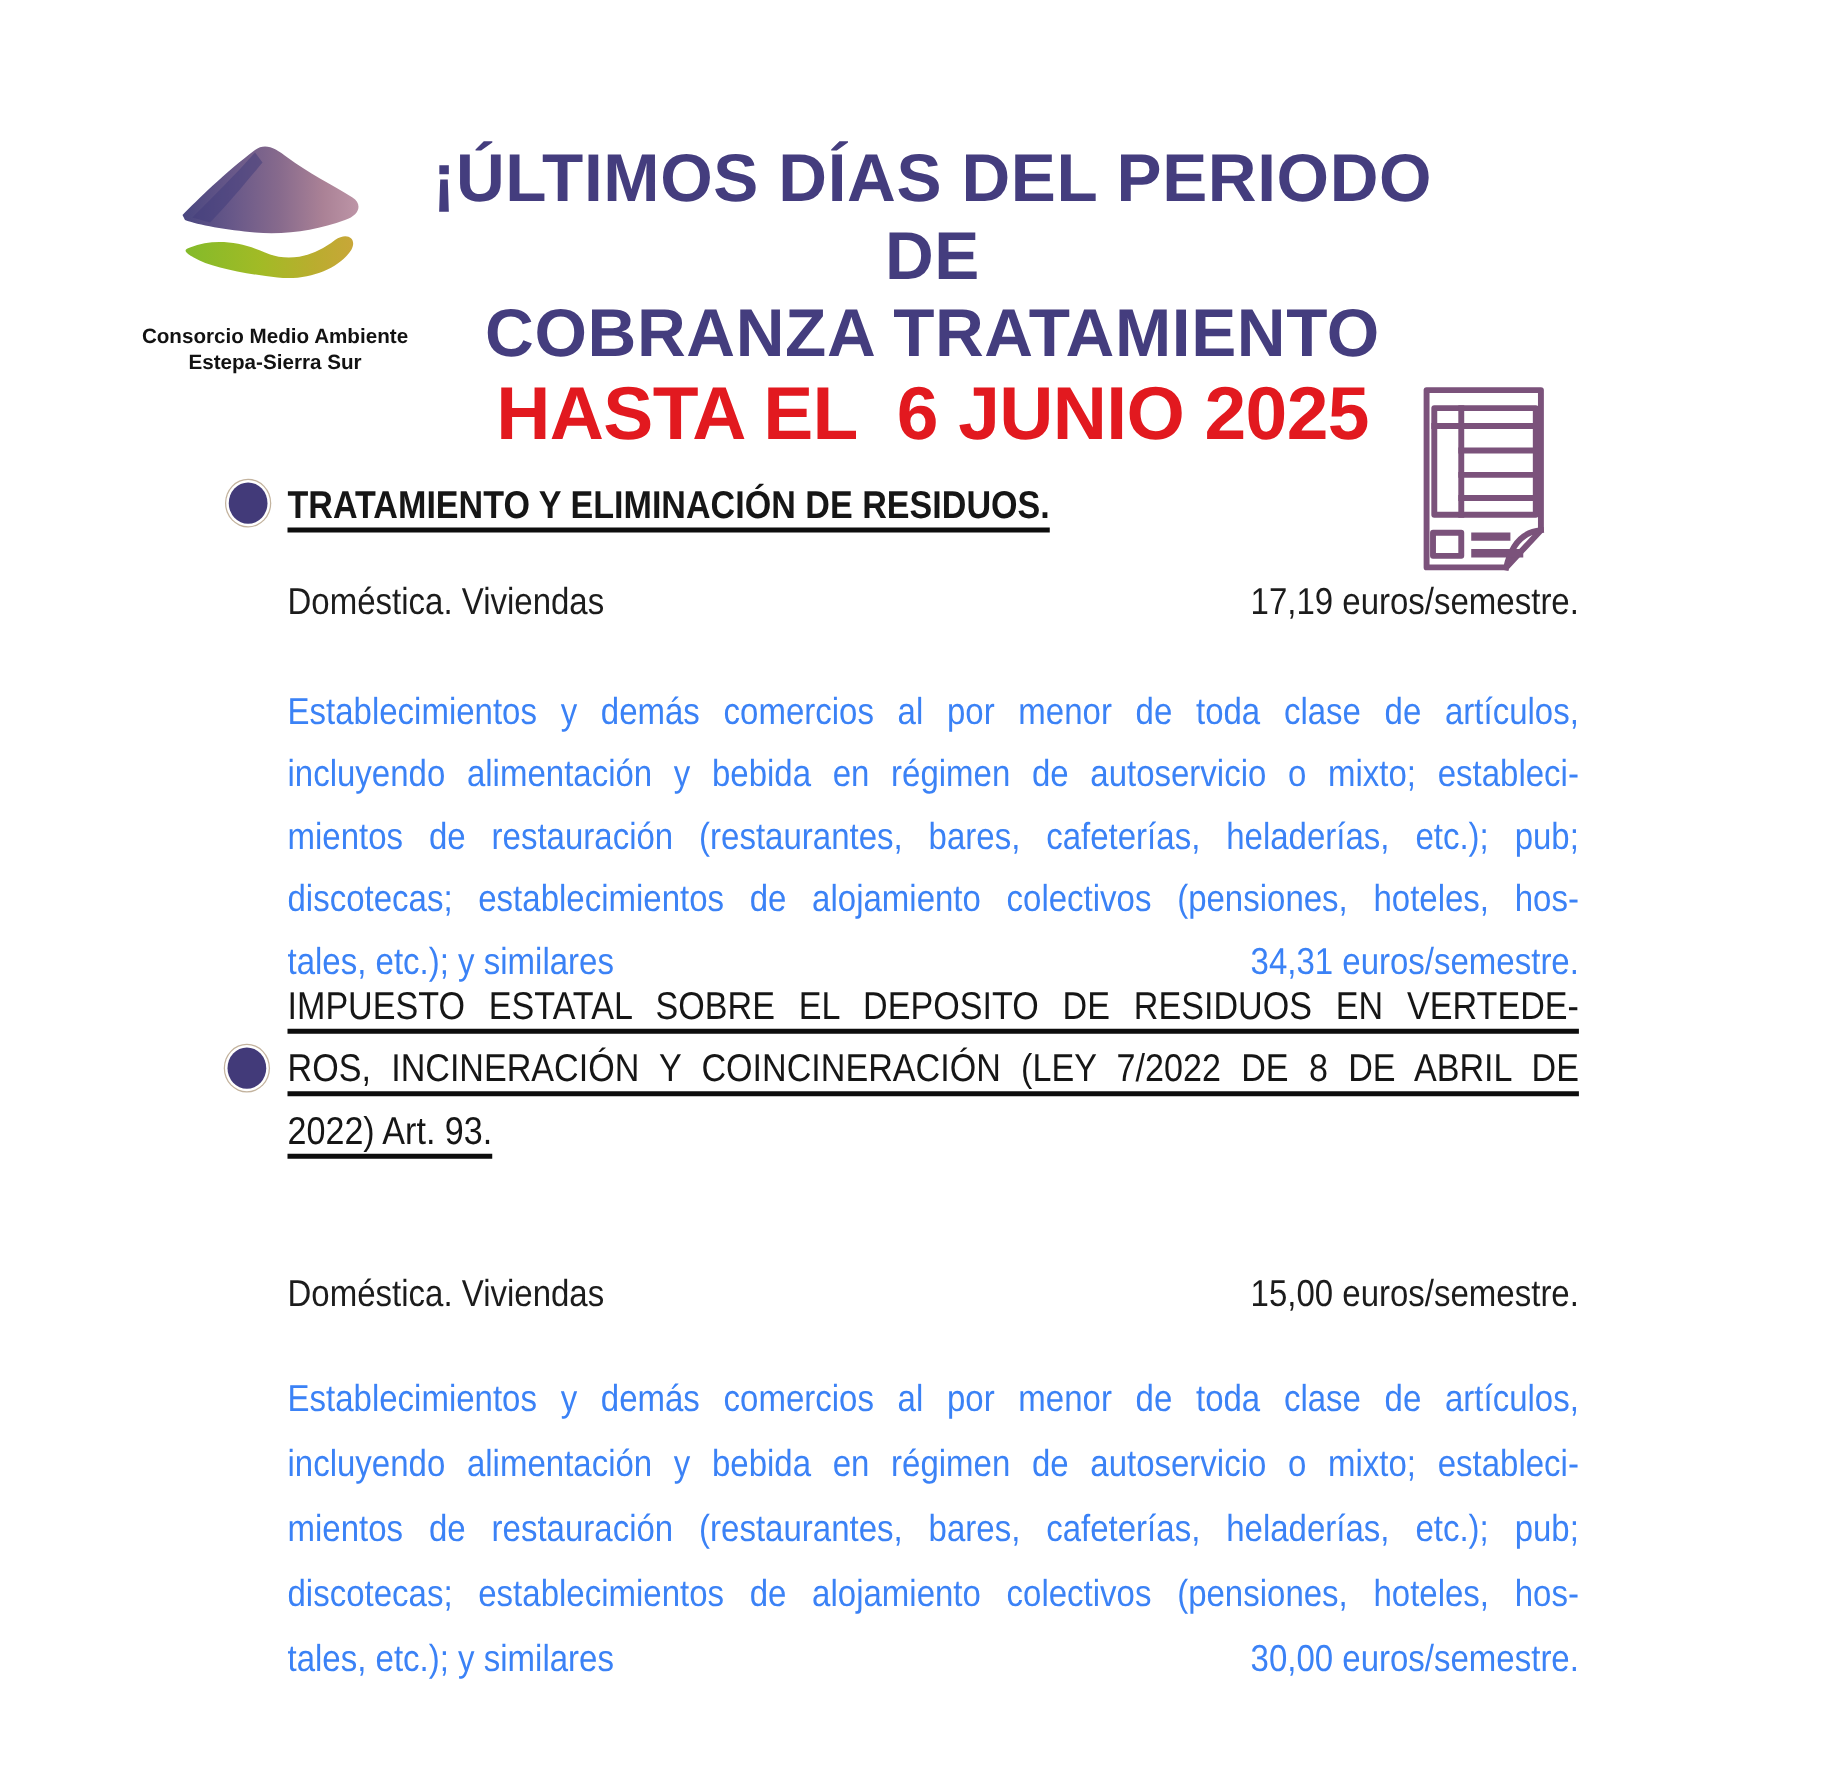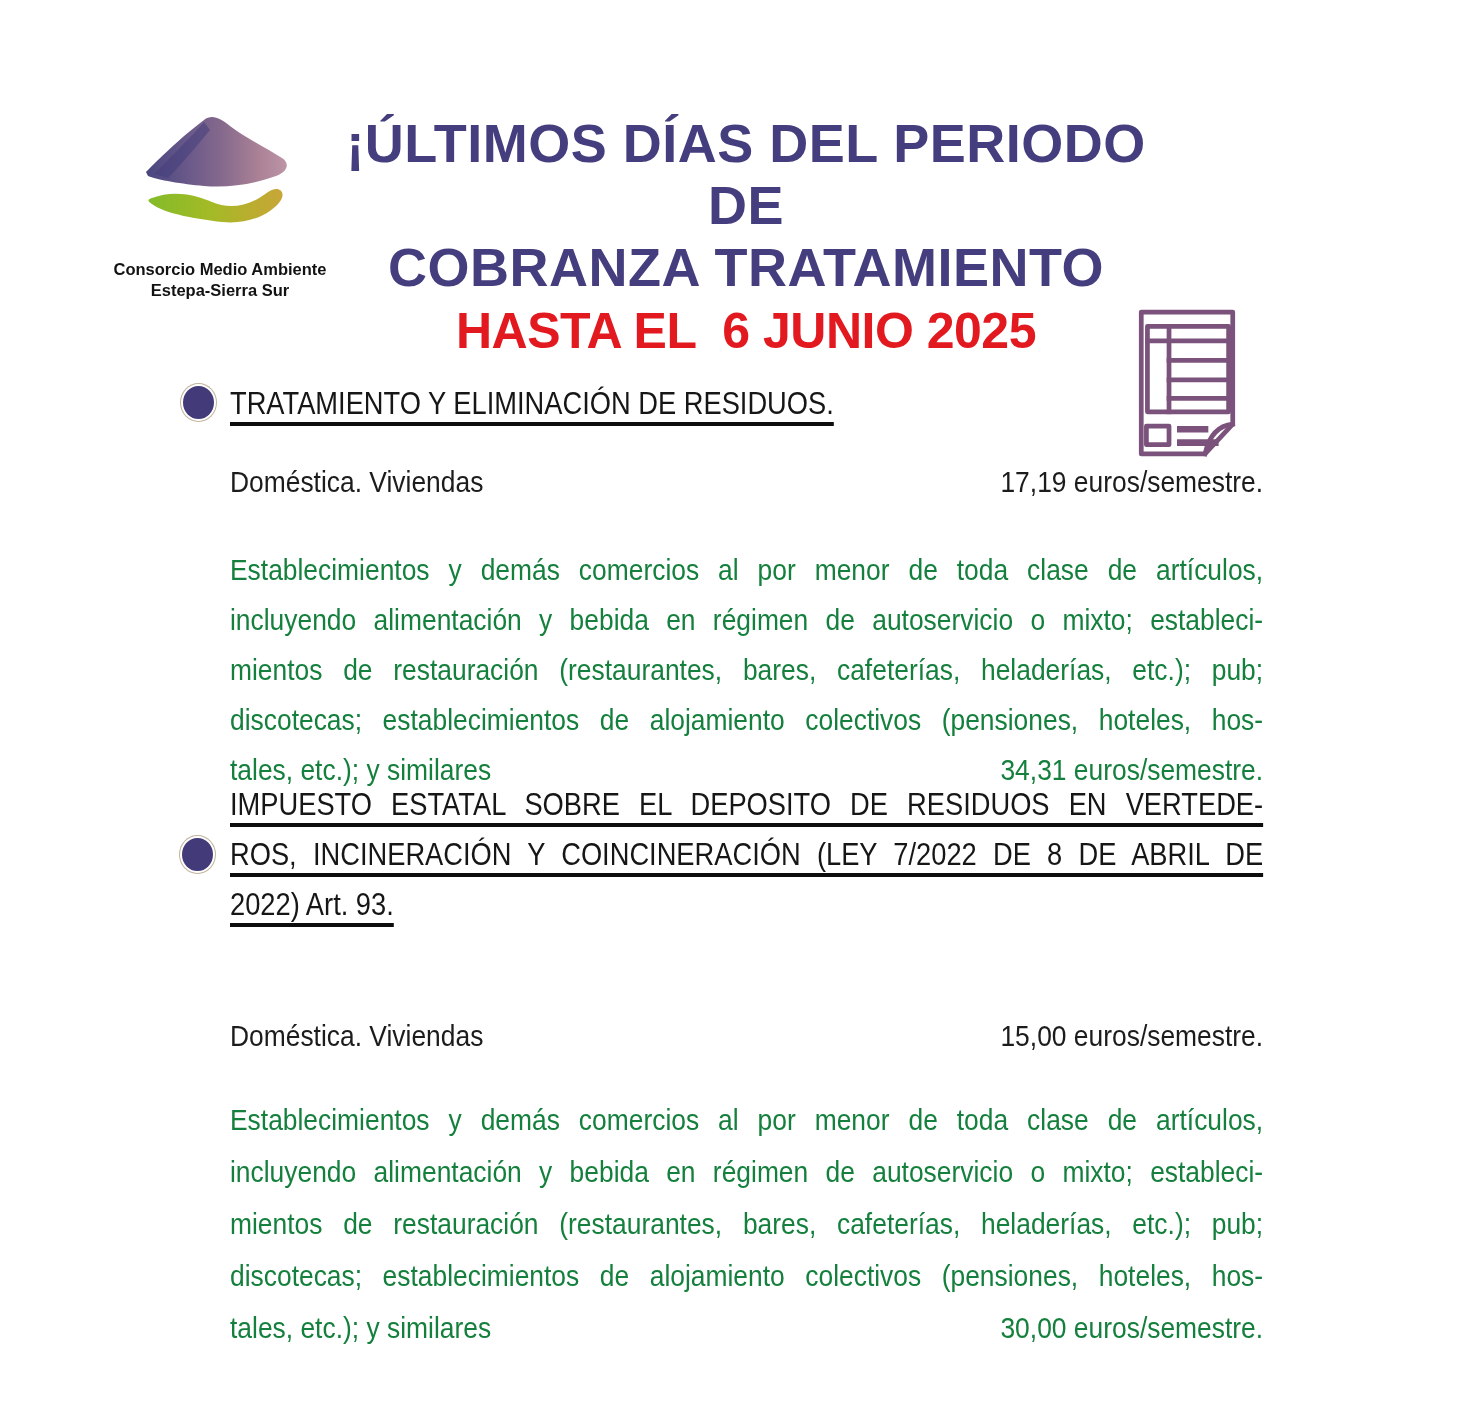--- a/index.html
+++ b/index.html
@@ -9,45 +9,45 @@
   }
   
   .logo-wrap{position:absolute;left:140px;top:108px;width:160px;height:125px;}
   .logo-caption{
     position:absolute;left:92px;top:259px;width:256px;text-align:center;
     font-weight:bold;font-size:16.5px;line-height:21px;color:#121212;
   }
   .title-block{position:absolute;left:322px;top:112px;width:848px;text-align:center;}
   .title-line{font-weight:bold;font-size:54px;line-height:62px;letter-spacing:.5px;}
   .deadline{
-    font-weight:bold;font-size:50px;line-height:58px;margin-top:4px;
+    font-weight:bold;font-size:60px;line-height:58px;margin-top:4px;
     letter-spacing:-.5px;white-space:pre-wrap;
   }
   .invoice-wrap{position:absolute;left:1132px;top:309px;width:110px;height:148px;}
   
   .bullet{
     position:absolute;width:31px;height:33px;border-radius:50%;
     box-shadow:0 0 0 2px #ffffff,0 0 0 3px #c3b39e;
   }
   .bullet.b1{left:183px;top:386px;}
   .bullet.b2{left:182px;top:838px;}
   .block{position:absolute;left:230px;width:1033px;}
   .cond{transform:scaleX(0.88);transform-origin:0 0;width:1174px;}
   .heading{font-size:31px;line-height:50px;color:#161616;}
   .heading .hl{
     text-decoration:underline;text-decoration-thickness:3.5px;text-underline-offset:8px;
     text-decoration-color:#0d0d0d;
   }
   .jst{text-align:justify;text-align-last:justify;}
-  .h1-block{top:379px;}
+  .h1-block{top:379px;font-weight:bold;}
   .h2-block{top:780px;}
   .dom-row{display:flex;justify-content:space-between;font-size:30px;line-height:40px;}
   .dom1{top:462px;}
   .dom2{top:1016px;}
-  .para{font-size:30px;color:#15803d;}
+  .para{font-size:30px;color:#3b82f6;}
   .para .pl{text-align:justify;text-align-last:justify;}
   .para .last{display:flex;justify-content:space-between;text-align:left;}
   .para1{top:545px;}
   .para1 > div{line-height:50px;}
   .para2{top:1094px;}
   .para2 > div{line-height:52px;}
   svg{display:block;}
 </style>
 </head>
 <body>

